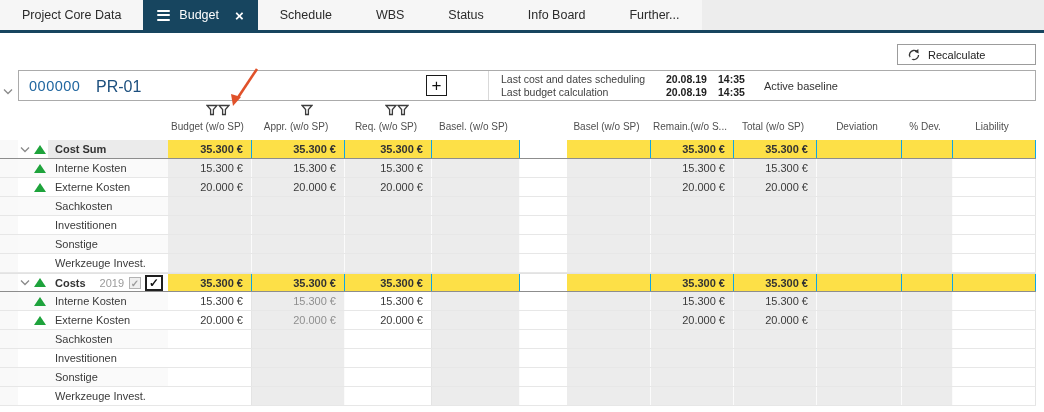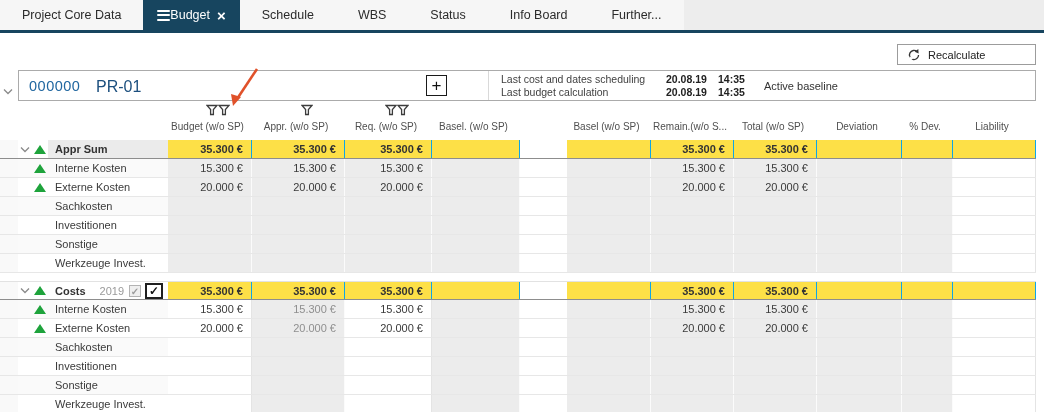--- a/index.html
+++ b/index.html
@@ -3,21 +3,21 @@
 <meta charset="utf-8">
 <style>
   html,body{margin:0;padding:0;background:#fff;}
   .page{position:relative;width:1044px;height:412px;background:#fff;overflow:hidden;
         font-family:"Liberation Sans",sans-serif;}
 
   
   .tabbar{position:absolute;top:0;left:0;width:1044px;height:33px;display:flex;align-items:stretch;
           background:#f6f6f6;border-bottom:3px solid var(--navy,#17455f);box-sizing:border-box;}
   .tab{display:flex;align-items:center;padding:0 22px;font-size:12.5px;color:#2b2b2b;cursor:pointer;white-space:nowrap;}
-  .tab.active{background:var(--navy,#17455f);color:#fff;padding:0 14px;}
+  .tab.active{background:var(--navy,#17455f);color:#fff;padding:0 14px;gap:9px;}
   .burger{width:13px;display:flex;flex-direction:column;gap:2.5px;}
   .burger span{display:block;height:2px;background:#fff;border-radius:1px;}
   .tab .close{font-size:15px;line-height:1;margin-left:7px;font-weight:bold;}
   .tabbar-tail{flex:1;background:#ededed;}
 
   
   .recalc{position:absolute;top:44px;left:897px;width:139px;height:21px;border:1px solid #9c9c9c;background:#fff;
           display:flex;align-items:center;gap:7px;padding-left:9px;box-sizing:border-box;
           font-size:11px;color:#222;cursor:pointer;}
 
@@ -43,21 +43,21 @@
   .header-icons .hi{display:flex;justify-content:center;align-items:flex-end;gap:0px;box-sizing:border-box;
                     transform:translateX(8px);}
   .header-labels{position:absolute;top:121px;left:0;display:flex;font-size:10px;color:#4f4f4f;height:16px;}
   .header-labels .hl{box-sizing:border-box;text-align:center;padding-right:5px;white-space:nowrap;overflow:hidden;}
 
   
   .btable{position:absolute;top:140px;left:0;width:1036px;}
   .row{display:flex;height:19px;box-sizing:border-box;border-bottom:1px solid #e7e7e7;
        font-size:11px;color:#3a3a3a;align-items:stretch;}
   .row.band{border-bottom:1px solid #8d8d8d;font-weight:bold;color:#333;}
-  .row.band.second{margin-top:8px;border-top:1px solid #e2e2e2;}
+  .row.band.second{margin-top:0;border-top:1px solid #e2e2e2;}
   .gutter{width:18px;background:#f9f9f9;display:flex;align-items:center;justify-content:center;}
   .lab{width:150px;display:flex;align-items:stretch;box-sizing:border-box;}
   .chevz{width:13px;display:flex;align-items:center;justify-content:center;}
   .triz{width:17px;display:flex;align-items:center;justify-content:center;}
   .tri{width:0;height:0;border-left:6px solid transparent;border-right:6px solid transparent;
        border-bottom:9px solid var(--green,#1ea33c);}
   .txt{flex:1;display:flex;align-items:center;padding-left:7px;white-space:nowrap;overflow:hidden;}
   .txt.band-fill{background:#ebebeb;}
   .glabel{font-weight:bold;}
   .gyear{color:#9a9a9a;margin-left:14px;font-weight:normal;}
@@ -201,21 +201,21 @@
         <div class="lab">
           <div class="chevz">
             <svg width="10" height="7">
               <polyline points="1,1.5 5,5.5 9,1.5" fill="none" stroke="#8a8a8a" stroke-width="1.3"></polyline>
             </svg>
           </div>
           <div class="triz">
             <span class="tri"></span>
           </div>
           <div class="txt band-fill">
-            <span class="glabel">Appr Sum</span>
+            <span class="glabel">Cost Sum</span>
           </div>
         </div>
         <div class="cell v-band" style="width: 84px;">35.300 €</div>
         <div class="cell v-band" style="width: 93px;">35.300 €</div>
         <div class="cell v-band" style="width: 87px;">35.300 €</div>
         <div class="cell v-band" style="width: 88px;"></div>
         <div class="cell gapc" style="width: 47px;"></div>
         <div class="cell v-band" style="width: 84px;"></div>
         <div class="cell v-band" style="width: 83px;">35.300 €</div>
         <div class="cell v-band" style="width: 83px;">35.300 €</div>

